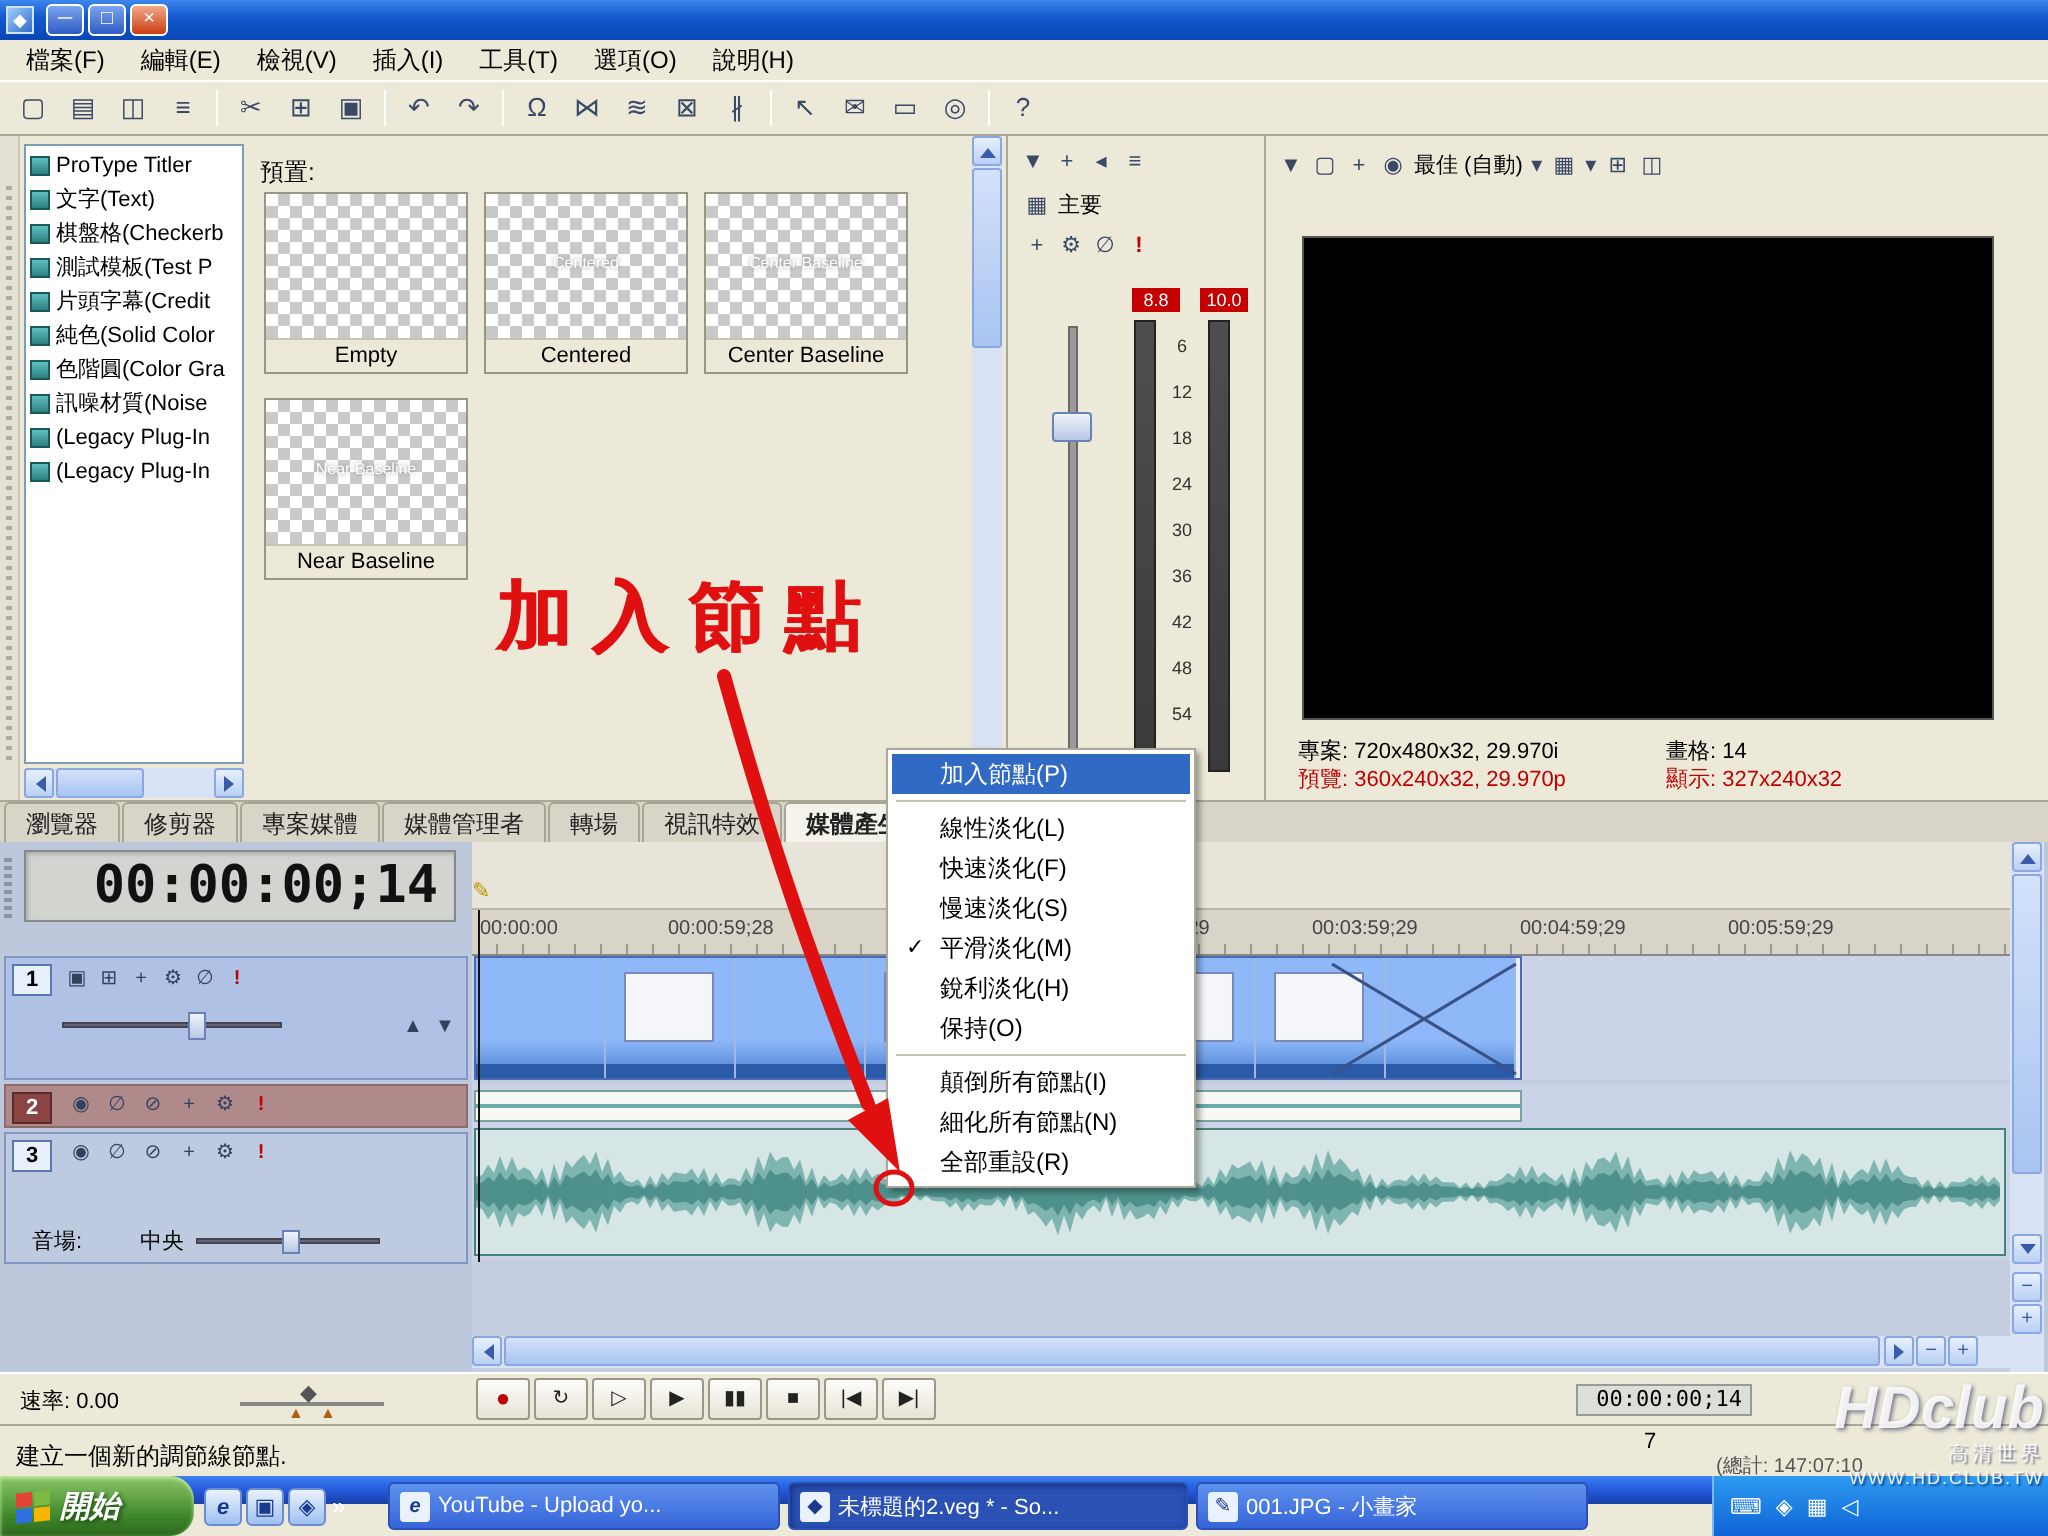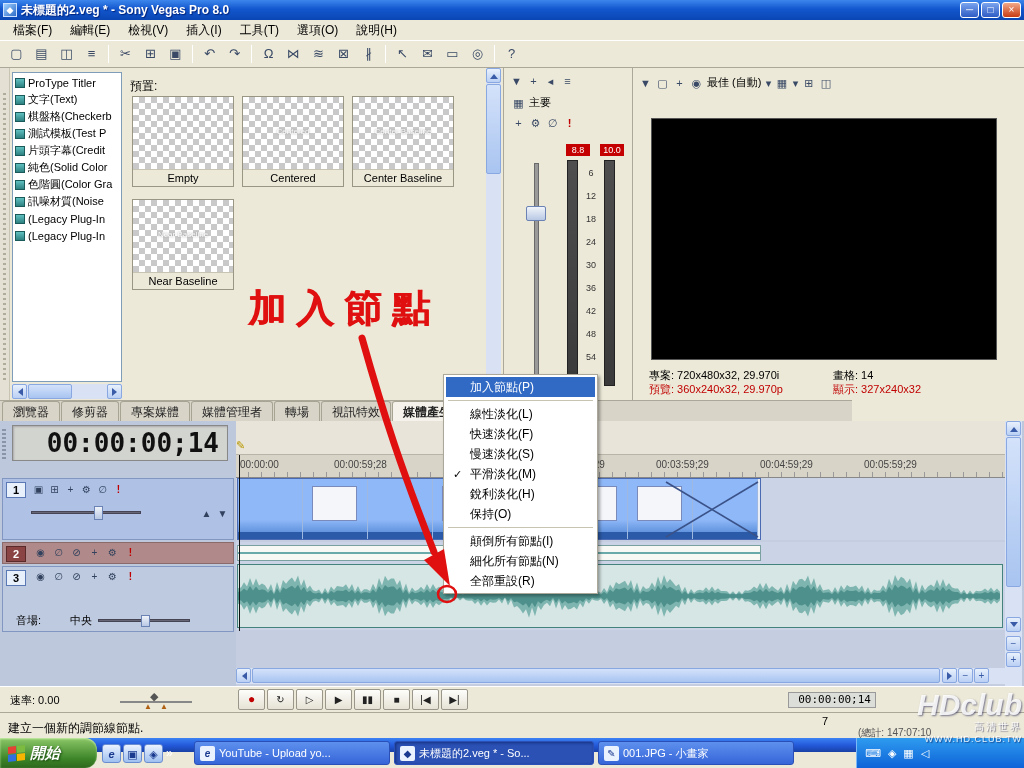--- a/index.html
+++ b/index.html
@@ -45,21 +45,21 @@
 .meter{position:absolute;width:11px;height:226px;top:92px;background:linear-gradient(#4E4E4E,#3A3A3A);border:1px solid #222}
 .scalenum{position:absolute;left:76px;width:22px;text-align:center;font-size:9px;color:#333}
 
 #video-panel{position:absolute;left:632px;top:0;width:392px;height:332px;border-left:1px solid #ACA899;background:#ECE9D8}
 #video-toolbar{position:absolute;left:4px;top:4px;height:20px;display:flex;align-items:center}
 #quality-label{font-size:11px;margin:0 2px}
 #video-screen{position:absolute;left:18px;top:50px;width:346px;height:242px;background:#000;border:1px solid #555}
 .vinfo{position:absolute;font-size:11px;white-space:nowrap}
 .vinfo.red{color:#C00000}
 
-#tabs-row{position:absolute;left:0;top:400px;width:852px;height:21px;background:#D8D4C8;border-top:1px solid #ACA899;display:flex;align-items:flex-end;padding-left:2px}
+#tabs-row{position:absolute;left:0;top:400px;width:1024px;height:21px;background:#D8D4C8;border-top:1px solid #ACA899;display:flex;align-items:flex-end;padding-left:2px}
 .tab{height:20px;padding:0 10px;line-height:20px;font-size:12px;background:#D8D4C8;border:1px solid #A8A494;border-bottom:none;border-radius:3px 3px 0 0;margin-right:1px;color:#222}
 .tab.active{background:#F4F2EA;font-weight:bold}
 
 #timeline{position:absolute;left:0;top:421px;width:1024px;height:265px;background:#BDC8DC}
 #tl-left{position:absolute;left:0;top:0;width:236px;height:265px}
 #timecode-display{position:absolute;left:12px;top:4px;width:216px;height:36px;background:#D2D4D0;border:1px solid #888;box-shadow:inset 1px 1px 2px #aaa;font-family:"DejaVu Sans Mono","Liberation Mono",monospace;font-size:26px;font-weight:bold;text-align:right;line-height:34px;padding-right:8px;color:#111}
 #tl-left .dots{position:absolute;left:2px;top:6px;width:4px;height:32px;background:repeating-linear-gradient(0deg,#8A94A8 0 2px,transparent 2px 4px)}
 .trackhdr{position:absolute;left:2px;width:232px;border:1px solid #8296C2}
 #track1{top:57px;height:62px;background:#AFC2E6}
 #track2{top:121px;height:22px;background:#B08A8A;border-color:#8A6A6A}
@@ -144,21 +144,20 @@
 #watermark{position:absolute;left:830px;top:690px;width:192px;text-align:right;z-index:70;color:rgba(255,255,255,.88);pointer-events:none}
 #wm-big{font-size:30px;font-weight:bold;font-style:italic;line-height:30px;text-shadow:1px 1px 2px rgba(0,0,60,.5)}
 #wm-small{font-size:10px;letter-spacing:2px;text-shadow:1px 1px 1px rgba(0,0,60,.5)}
 #wm-url{font-size:9px;letter-spacing:1px;text-shadow:1px 1px 1px rgba(0,0,60,.5)}
 </style>
 </head>
 <body>
 
 <div id="titlebar">
   <div id="title-icon">◆</div>
-  <span id="title-text">未標題的2.veg * - Sony Vegas Pro 8.0</span>
   <div class="winbtn">─</div>
   <div class="winbtn">□</div>
   <div class="winbtn close">×</div>
 </div>
 
 <div id="menubar">
   <span class="mitem">檔案(F)</span>
   <span class="mitem">編輯(E)</span>
   <span class="mitem">檢視(V)</span>
   <span class="mitem">插入(I)</span>

